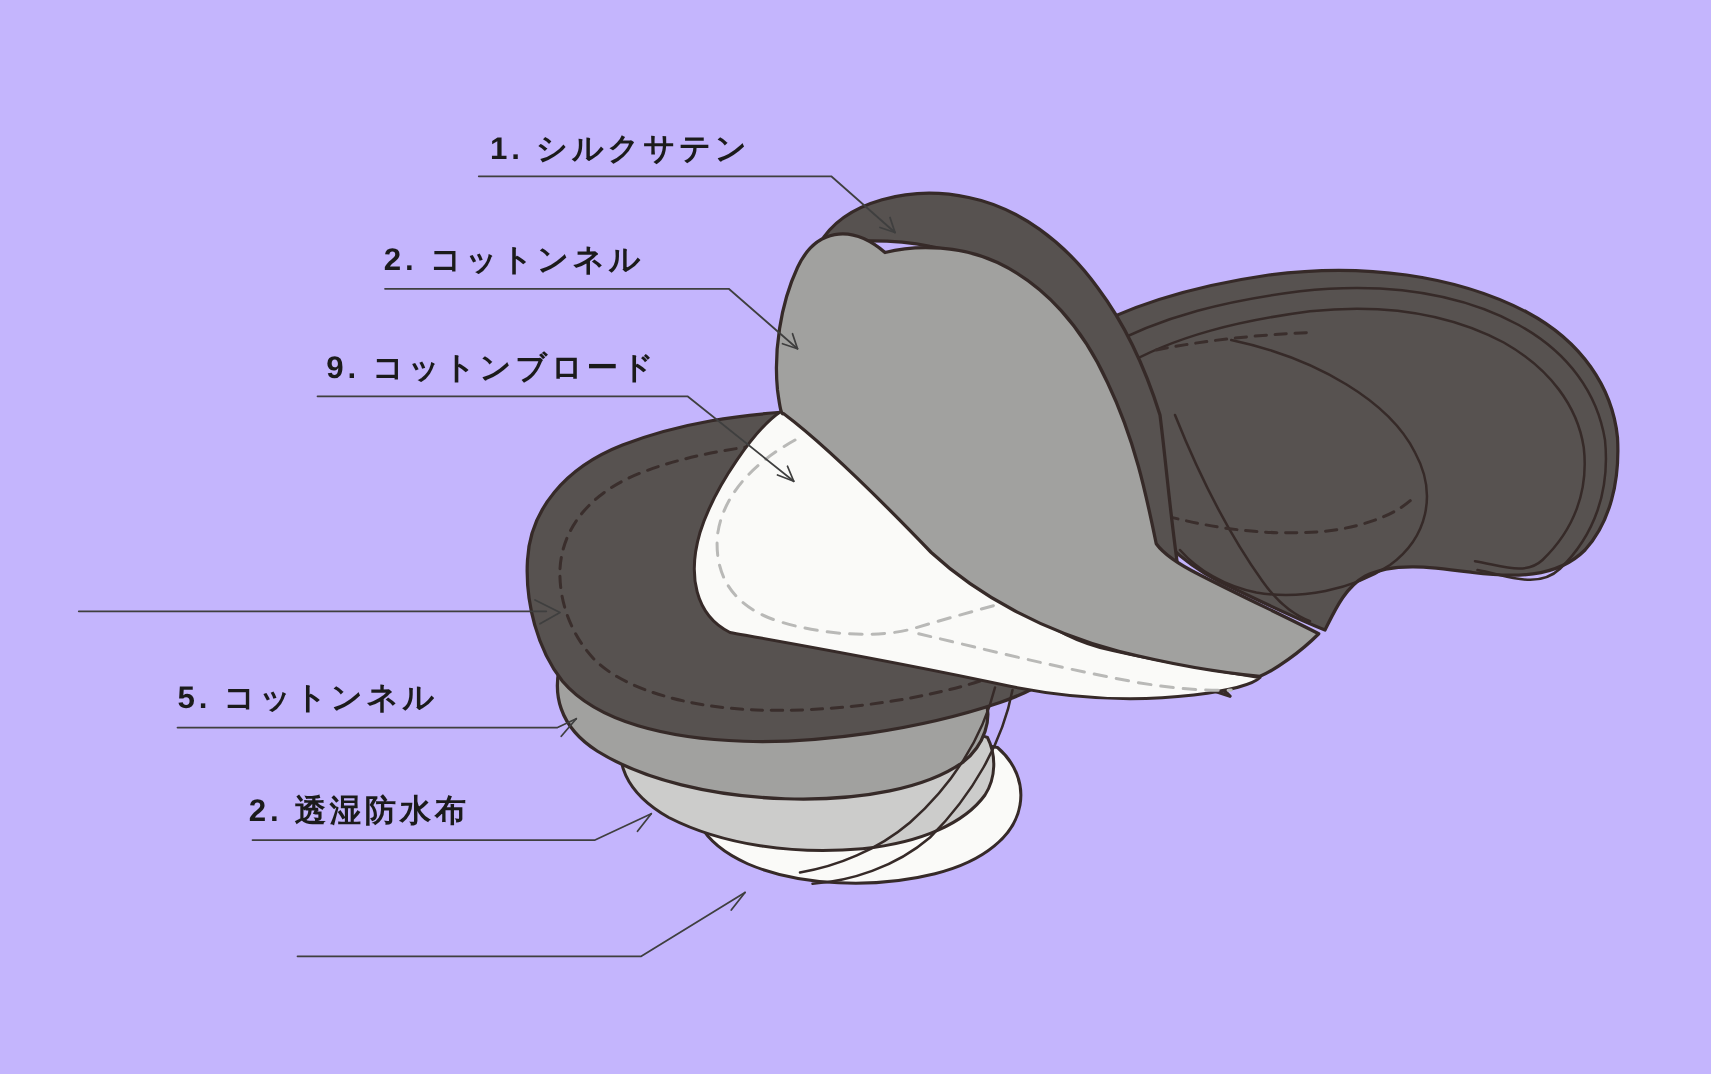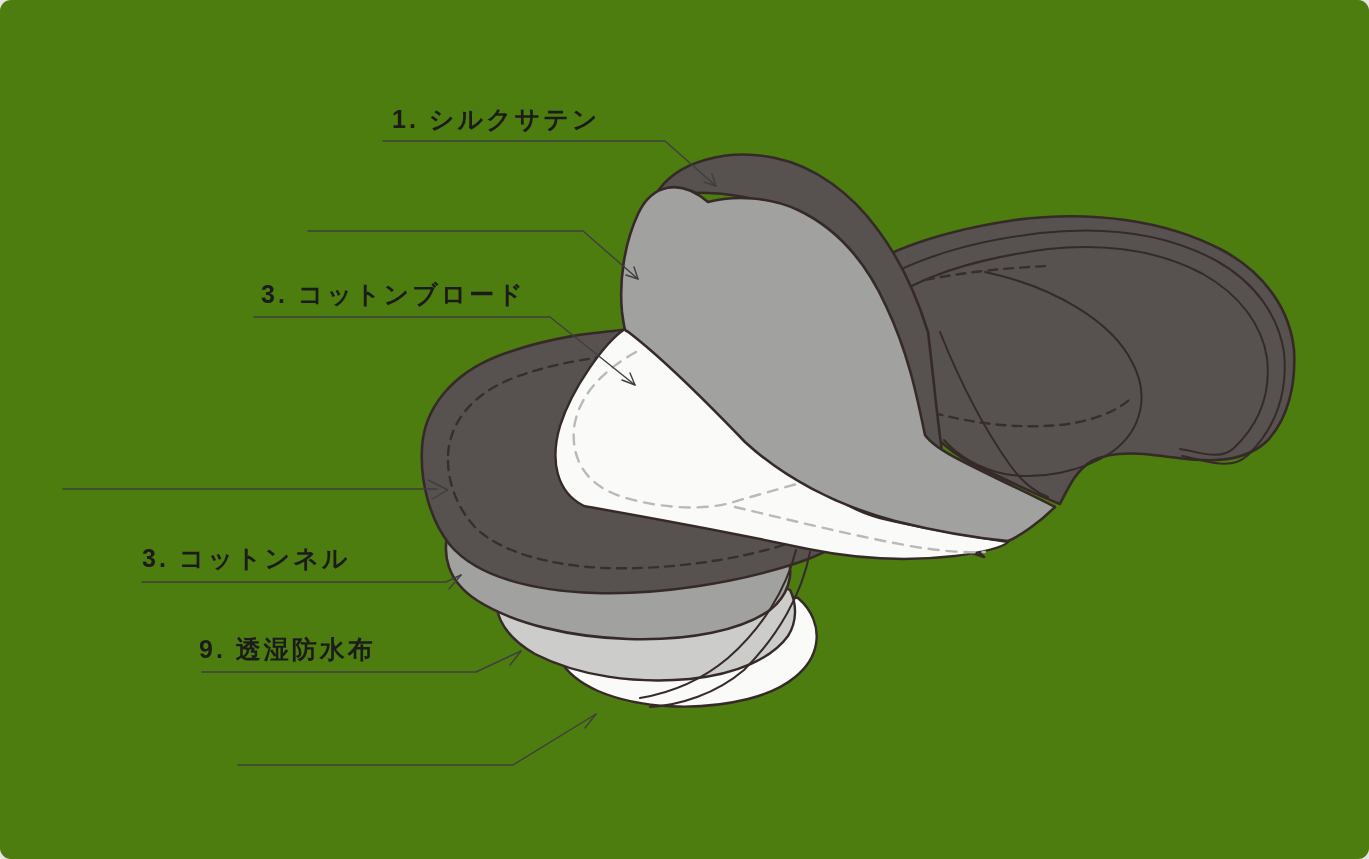--- a/index.html
+++ b/index.html
@@ -1,22 +1,21 @@
 <!DOCTYPE html>
 <html><head>
 <meta charset="utf-8">
 <style>
   html,body{margin:0;padding:0;background:#e6e6e4;}
   .stage{
     position:relative;
     width:1369px;height:859px;
-    background:#4d7c0f;
+    background:#c4b5fd;
     overflow:hidden;
     font-family:"Liberation Sans","DejaVu Sans",sans-serif;
-    border-radius:11px;
   }
   .illustration{position:absolute;left:0;top:0;}
   .label{
     position:absolute;
     font-size:25px;
     font-weight:bold;
     letter-spacing:3px;
     color:#1b1b1b;
     white-space:nowrap;
     line-height:28px;
@@ -189,23 +188,26 @@
       <g>
         <path class="leader" d="M 238,765 L 513,765 L 596,714"></path>
         <path class="leader" d="M 596,714 L 585,728"></path>
       </g>
     </g>
   </svg>
 
   <div class="label" style="left:392px;top:105px">
     <span>1. シルクサテン</span>
   </div>
+  <div class="label" style="left:307px;top:194px">
+    <span>2. コットンネル</span>
+  </div>
   <div class="label" style="left:261px;top:280px">
-    <span>3. コットンブロード</span>
+    <span>9. コットンブロード</span>
   </div>
   <div class="label" style="left:142px;top:544px">
-    <span>3. コットンネル</span>
+    <span>5. コットンネル</span>
   </div>
   <div class="label" style="left:199px;top:635px">
-    <span>9. 透湿防水布</span>
+    <span>2. 透湿防水布</span>
   </div>
 
 </div>
 
 </body></html>

